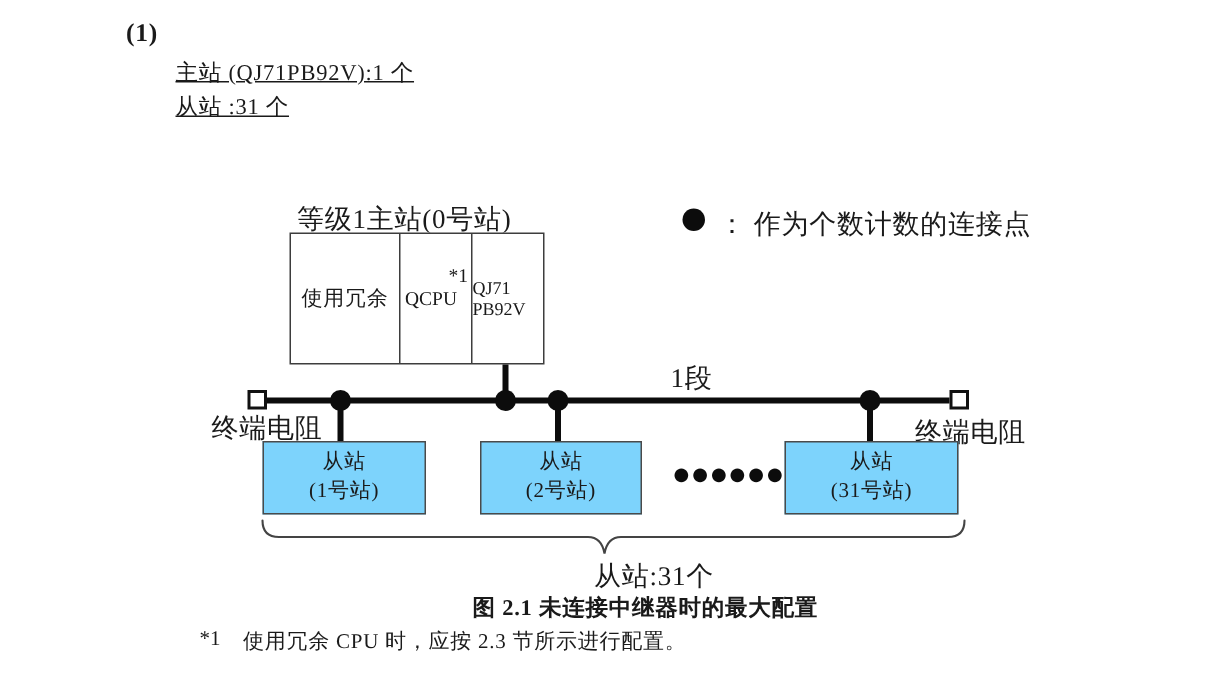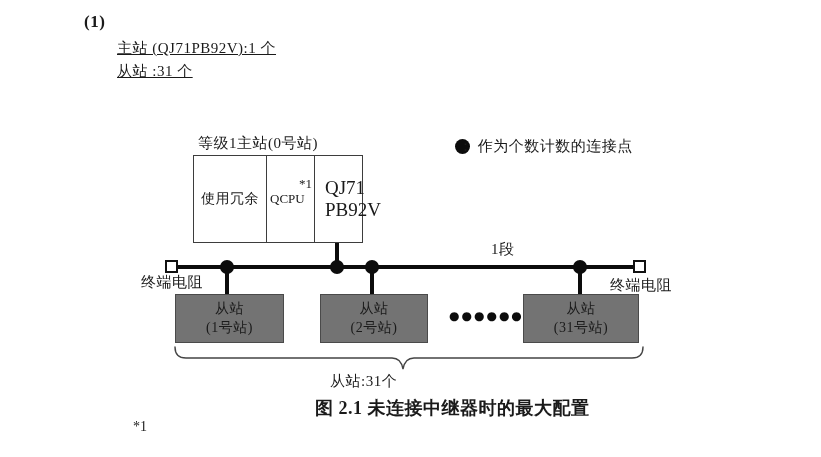--- a/index.html
+++ b/index.html
@@ -21,21 +21,21 @@
     font-size: 17px; font-weight: bold;
     display: flex; gap: 9px;
     letter-spacing: 0.5px;
     white-space: nowrap;
   }
   .spec { font-size: 15px; white-space: nowrap; letter-spacing: 0.5px; text-decoration: underline; }
   .spec1 { left: 117px; top: 39px; }
   .spec2 { left: 117px; top: 62px; }
 
   
-  .dtext { font-size: 15px; white-space: nowrap; letter-spacing: 0.5px; }
+  .dtext { font-size: 18px; white-space: nowrap; letter-spacing: 0.5px; }
 
   .master-label { left: 198px; top: 134px; }
 
   .master-box {
     left: 193px; top: 155px; width: 170px; height: 88px;
     border: 1px solid #3d3d3d; background: #fff;
     display: flex;
   }
   .mcell { position: relative; height: 100%; }
   .mcell + .mcell { border-left: 1px solid #3d3d3d; }
@@ -46,34 +46,34 @@
   .cell-cpu { width: 48px; }
   .cpu-name {
     position: absolute; left: 3px; top: 50%; transform: translateY(-50%);
     font-size: 13px;
   }
   .cpu-note {
     position: absolute; right: 2px; top: 20px; font-size: 13px;
   }
   .cell-net {
     width: 48px; display: flex; align-items: center;
-    font-size: 19px; line-height: 1.18; padding-left: 10px;
+    font-size: 12px; line-height: 1.18; padding-left: 0;
     white-space: pre-line;
   }
 
   
   .legend-dot {
     left: 455px; top: 139px; width: 15px; height: 15px;
     background: #0c0c0c; border-radius: 50%;
   }
-  .legend-text { left: 458px; top: 137px; }
+  .legend-text { left: 479px; top: 137px; }
 
   
   .bus-line { left: 172px; top: 265px; width: 469px; height: 4px; background: #0c0c0c; }
-  .seg-label { left: 447px; top: 240px; margin-left: 44px; }
+  .seg-label { left: 447px; top: 240px; }
 
   .term-sq {
     width: 13px; height: 13px; background: #ffffff;
     border: 2px solid #111; 
   }
   .term-left  { left: 165px; top: 260px; }
   .term-right { left: 633px; top: 260px; }
   .term-label-left  { left: 141px; top: 273px; }
   .term-label-right { left: 610px; top: 276px; }
 
@@ -88,44 +88,44 @@
 
   .vdrop { width: 4px; background: #0c0c0c; }
   .drop-master { left: 335px; top: 243px; height: 24px; }
   .drop-s1 { left: 225px; top: 267px; height: 28px; }
   .drop-s2 { left: 370px; top: 267px; height: 28px; }
   .drop-s31 { left: 578px; top: 267px; height: 28px; }
 
   
   .slave-box {
     top: 294px; height: 49px;
-    border: 1px solid #4a4a4a; background: #737373;
+    border: 1px solid #4a4a4a; background: #7dd3fc;
     display: flex; flex-direction: column;
     align-items: center; justify-content: center;
     font-size: 14px; line-height: 1.35; letter-spacing: 0.5px;
     text-align: center;
   }
   .slave1  { left: 175px; width: 109px; }
   .slave2  { left: 320px; width: 108px; }
   .slave31 { left: 523px; width: 116px; }
 
   .ellipsis {
     left: 449px; top: 309px;
     font-size: 12px; letter-spacing: 2px; color: #0c0c0c;
     font-family: "DejaVu Sans", sans-serif;
     white-space: nowrap;
   }
 
   .brace-svg { left: 170px; top: 346px; }
-  .brace-label { left: 330px; top: 372px; width: 146px; text-align: left; }
+  .brace-label { left: 330px; top: 372px; width: 146px; text-align: right; }
 
   
   .caption {
     left: 315px; top: 396px;
-    font-size: 18px; font-weight: bold; letter-spacing: 0.5px;
+    font-size: 15px; font-weight: bold; letter-spacing: 0.5px;
     white-space: nowrap;
   }
   .footnote-marker { left: 133px; top: 419px; font-size: 14px; }
   .footnote-text   { left: 162px; top: 419px; font-size: 14px; white-space: nowrap; letter-spacing: 0.5px; }
 </style>
 </head>
 <body>
 
 <div class="page">
 
@@ -182,14 +182,15 @@
   </div>
 
   <svg class="abs brace-svg" width="480" height="27" viewBox="0 0 480 27">
     <path d="M5,1 Q5,12 16,12 L222,12 Q231,12 233,23 Q235,12 244,12 L462,12 Q473,12 473,1" fill="none" stroke="#444444" stroke-width="1.4" stroke-linecap="round"></path>
   </svg>
   <div class="abs dtext brace-label">从站:31个</div>
 
   <div class="abs caption">图 2.1 未连接中继器时的最大配置</div>
 
   <div class="abs footnote-marker">*1</div>
+  <div class="abs footnote-text">使用冗余 CPU 时，应按 2.3 节所示进行配置。</div>
 
 </div>
 
 </body></html>

